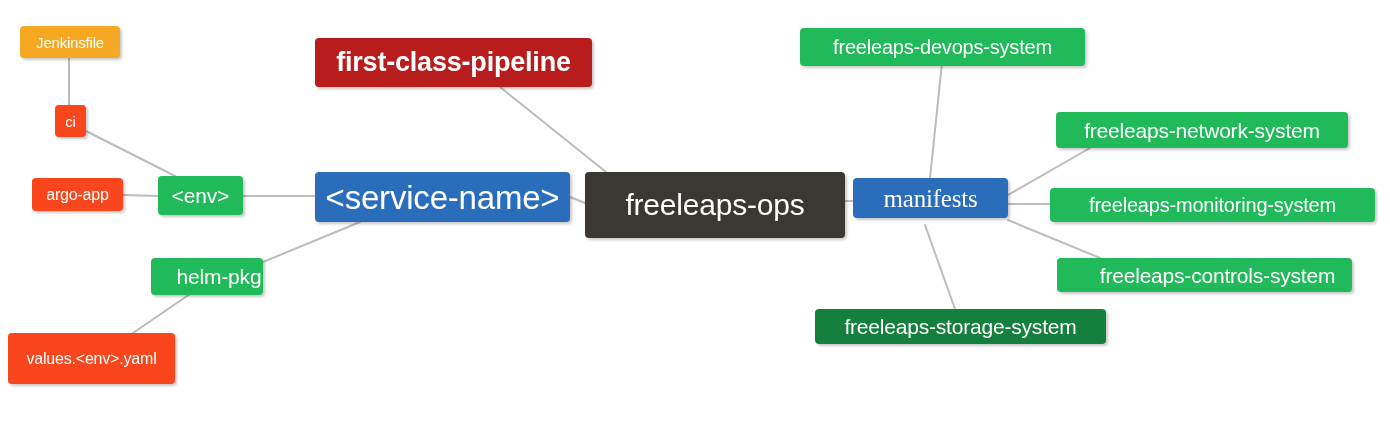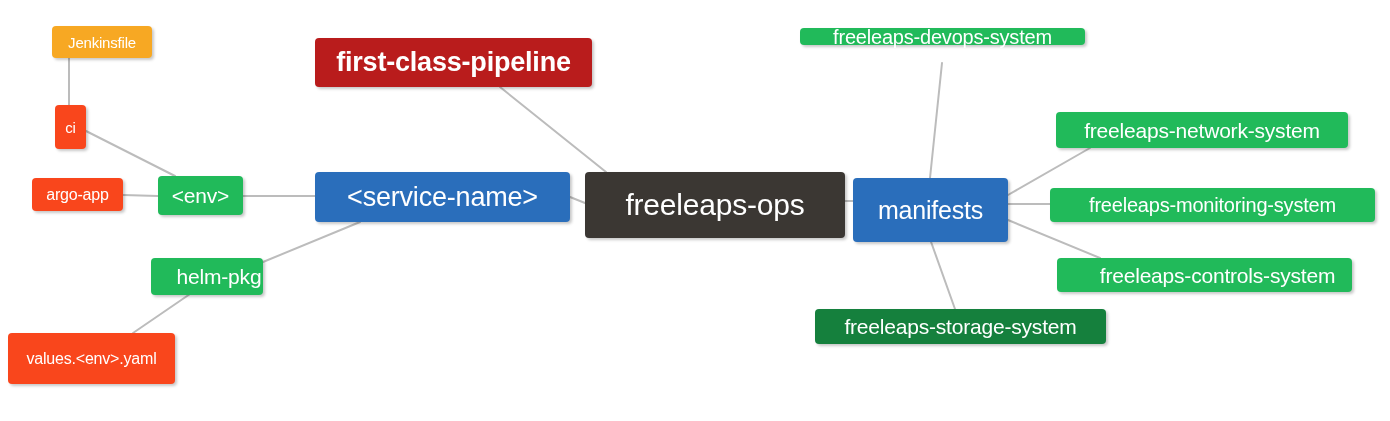--- a/index.html
+++ b/index.html
@@ -57,27 +57,27 @@
       <line x1="190" y1="294" x2="133" y2="333" stroke="#bcbcbc" stroke-width="2" stroke-linecap="round"></line>
       <line x1="930" y1="178" x2="942" y2="63" stroke="#bcbcbc" stroke-width="2" stroke-linecap="round"></line>
       <line x1="1008" y1="195" x2="1090" y2="148" stroke="#bcbcbc" stroke-width="2" stroke-linecap="round"></line>
       <line x1="1008" y1="204" x2="1050" y2="204" stroke="#bcbcbc" stroke-width="2" stroke-linecap="round"></line>
       <line x1="1008" y1="220" x2="1100" y2="258" stroke="#bcbcbc" stroke-width="2" stroke-linecap="round"></line>
       <line x1="925" y1="225" x2="955" y2="309" stroke="#bcbcbc" stroke-width="2" stroke-linecap="round"></line>
     </svg>
   <div id="node-layer">
       <div class="node" style="left: 585px; top: 172px; width: 260px; height: 66px; background: rgb(59, 55, 51); font-size: 30px;">freeleaps-ops</div>
       <div class="node" style="left: 315px; top: 38px; width: 277px; height: 49px; background: #b91c1c; font-size: 27px; font-weight: bold;">first-class-pipeline</div>
-      <div class="node" style="left: 315px; top: 172px; width: 255px; height: 50px; background: rgb(42, 110, 187); font-size: 27px;">&lt;service-name&gt;</div>
-      <div class="node" style="left: 853px; top: 178px; width: 155px; height: 64px; background: rgb(42, 110, 187); font-size: 25px;">manifests</div>
+      <div class="node" style="left: 315px; top: 172px; width: 255px; height: 50px; background: rgb(42, 110, 187); font-size: 33px;">&lt;service-name&gt;</div>
+      <div class="node" style="left: 853px; top: 178px; width: 155px; height: 40px; background: rgb(42, 110, 187); font-size: 25px; font-family: Liberation Serif, serif;">manifests</div>
       <div class="node" style="left: 158px; top: 176px; width: 85px; height: 39px; background: rgb(33, 186, 90); font-size: 21px;">&lt;env&gt;</div>
       <div class="node" style="left: 151px; top: 258px; width: 112px; height: 37px; background: rgb(33, 186, 90); font-size: 21px; padding-left: 24px;">helm-pkg</div>
-      <div class="node" style="left: 20px; top: 26px; width: 100px; height: 32px; background: rgb(247, 168, 35); font-size: 15px; margin-left: 32px;">Jenkinsfile</div>
-      <div class="node" style="left: 55px; top: 105px; width: 31px; height: 44px; background: rgb(249, 70, 28); font-size: 15px;">ci</div>
+      <div class="node" style="left: 20px; top: 26px; width: 100px; height: 32px; background: rgb(247, 168, 35); font-size: 15px;">Jenkinsfile</div>
+      <div class="node" style="left: 55px; top: 105px; width: 31px; height: 32px; background: rgb(249, 70, 28); font-size: 15px;">ci</div>
       <div class="node" style="left: 32px; top: 178px; width: 91px; height: 33px; background: rgb(249, 70, 28); font-size: 16px; text-align: center;">argo-app</div>
       <div class="node" style="left: 8px; top: 333px; width: 167px; height: 51px; background: rgb(249, 70, 28); font-size: 16px;">values.&lt;env&gt;.yaml</div>
-      <div class="node" style="left: 800px; top: 28px; width: 285px; height: 17px; background: rgb(33, 186, 90); font-size: 20px;">freeleaps-devops-system</div>
+      <div class="node" style="left: 800px; top: 28px; width: 285px; height: 38px; background: rgb(33, 186, 90); font-size: 20px;">freeleaps-devops-system</div>
       <div class="node" style="left: 1056px; top: 112px; width: 292px; height: 36px; background: rgb(33, 186, 90); font-size: 21px;">freeleaps-network-system</div>
       <div class="node" style="left: 1050px; top: 188px; width: 325px; height: 34px; background: rgb(33, 186, 90); font-size: 20px;">freeleaps-monitoring-system</div>
       <div class="node" style="left: 1057px; top: 258px; width: 295px; height: 34px; background: rgb(33, 186, 90); font-size: 21px; padding-left: 26px;">freeleaps-controls-system</div>
       <div class="node" style="left: 815px; top: 309px; width: 291px; height: 35px; background: #15803d; font-size: 21px;">freeleaps-storage-system</div>
     </div>
 </div>
 
 </body></html>

